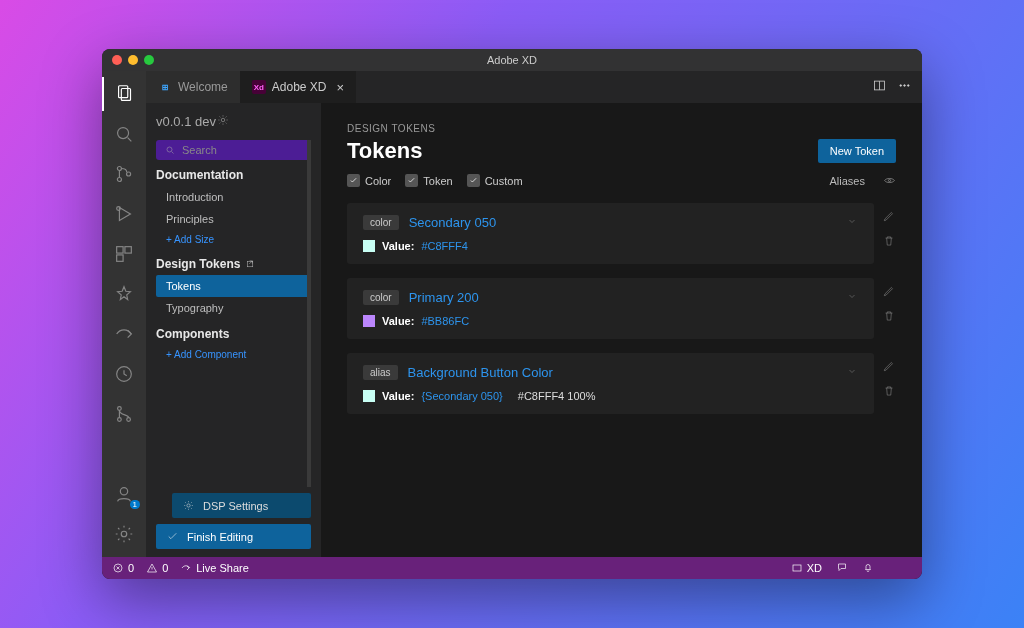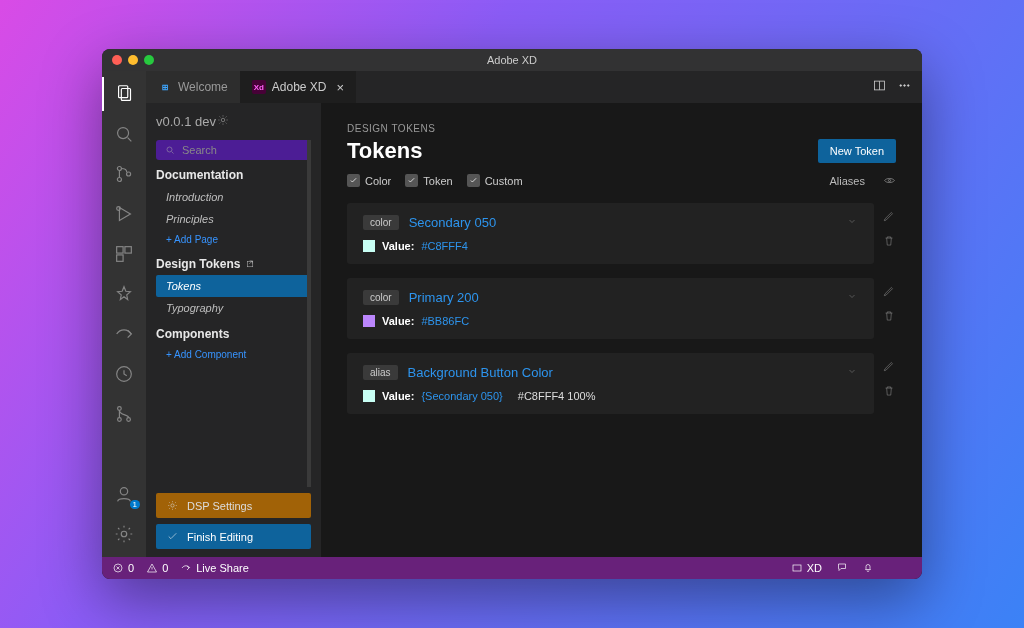--- a/index.html
+++ b/index.html
@@ -68,26 +68,26 @@
   .sidebar { width:175px; background:#252526; display:flex; flex-direction:column; padding:10px 10px 8px 10px; color:#ccc; gap:6px;}
   .sb-top { display:flex; align-items:center; color:#aaa; font-size:13px; margin-bottom:4px;}
   .sb-top svg { width:14px;height:14px;stroke:#aaa;fill:none;}
   .scroll-shadow { position:absolute; right:0; top:0; bottom:0; width:4px; background:#3a3a3a;}
   .sb-scroll { position:relative; flex:1; overflow:hidden;}
   .search { background:#4c1d95; border-radius:3px; display:flex; align-items:center; gap:6px; padding:4px 8px; margin-bottom:8px;}
   .search svg{width:12px;height:12px;stroke:#aaa;fill:none;}
   .search span{color:#888;font-size:11px;}
   .sb-h { color:#e8e8e8; font-size:12px; font-weight:600; margin:8px 0 4px 0; display:flex; align-items:center; gap:5px;}
   .sb-h svg{width:11px;height:11px;stroke:#ccc;fill:none;}
-  .sb-item { color:#bfbfbf; font-size:11px; padding:5px 10px; border-radius:2px;font-style:italic;}
+  .sb-item { color:#bfbfbf; font-size:11px; padding:5px 10px; border-radius:2px;}
   .sb-item.active { background:#0e639c; color:#fff;}
   .sb-add { color:#3794ff; font-size:10px; padding:4px 10px;}
   .sb-foot { display:flex; flex-direction:column; gap:6px; margin-top:auto;}
   .sb-btn { display:flex; align-items:center; gap:8px; padding:6px 10px; border-radius:2px; font-size:11px;}
-  .sb-btn.dsp { background:#a16207; color:#ddd;}
+  .sb-btn.dsp { background:#0c4a6e; color:#ddd;margin-left:16px;}
   .sb-btn.fin { background:#0e639c; color:#fff;}
   .sb-btn svg{width:13px;height:13px;stroke:currentColor;fill:none;}
 
   .main { flex:1; background:#181818; padding:20px 26px 10px 26px; color:#ccc; overflow:auto; display:flex; flex-direction:column;}
   .eyebrow { color:#999; font-size:10px; letter-spacing:.5px; margin-bottom:4px;}
   .header-row { display:flex; justify-content:space-between; align-items:center; margin-bottom:10px;}
   .h1 { color:#fff; font-size:22px; font-weight:600;}
   .newbtn { background:#0e639c; color:#fff; padding:6px 12px; font-size:11px; border-radius:2px;}
   .filters-row { display:flex; justify-content:space-between; align-items:center; margin-bottom:16px;}
   .filters { display:flex; gap:14px;}
@@ -254,21 +254,21 @@
             <div class="search">
               <svg viewBox="0 0 24 24">
                   <circle cx="11" cy="11" r="5"></circle>
                   <path d="M19 19l-3.5-3.5"></path>
                 </svg>
               <span>Search</span>
             </div>
             <div class="sb-h">Documentation</div>
             <div class="sb-item">Introduction</div>
             <div class="sb-item">Principles</div>
-            <div class="sb-add">+ Add Page</div>
+            <div class="sb-add">+ Add Size</div>
 
             <div class="sb-h">
               <span>Design Tokens</span>
               <svg viewBox="0 0 24 24">
                   <rect x="5" y="5" width="12" height="12"></rect>
                   <path d="M10 4h6v6M16 4l-7 7"></path>
                 </svg>
             </div>
             <div class="sb-item active">Tokens</div>
             <div class="sb-item">Typography</div>

